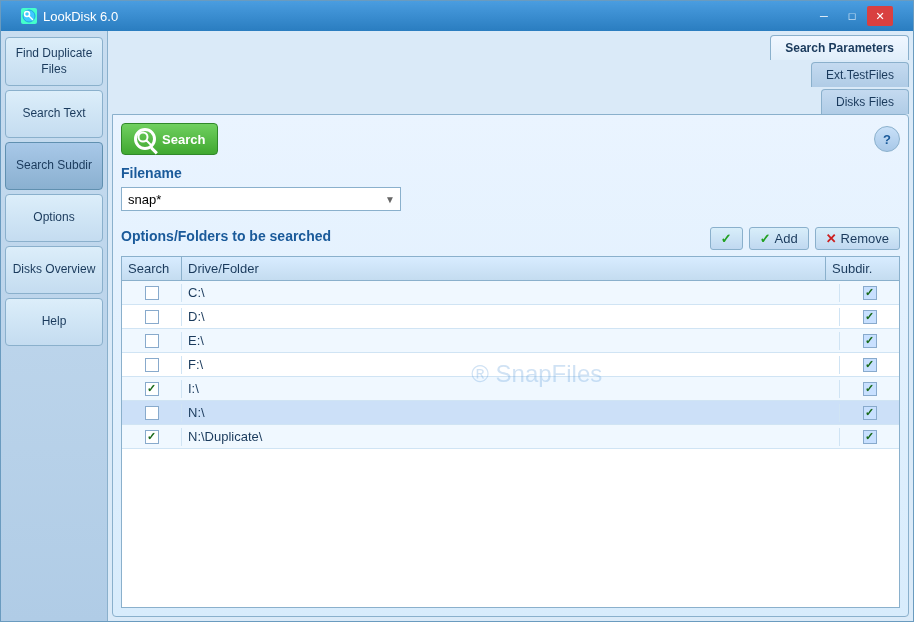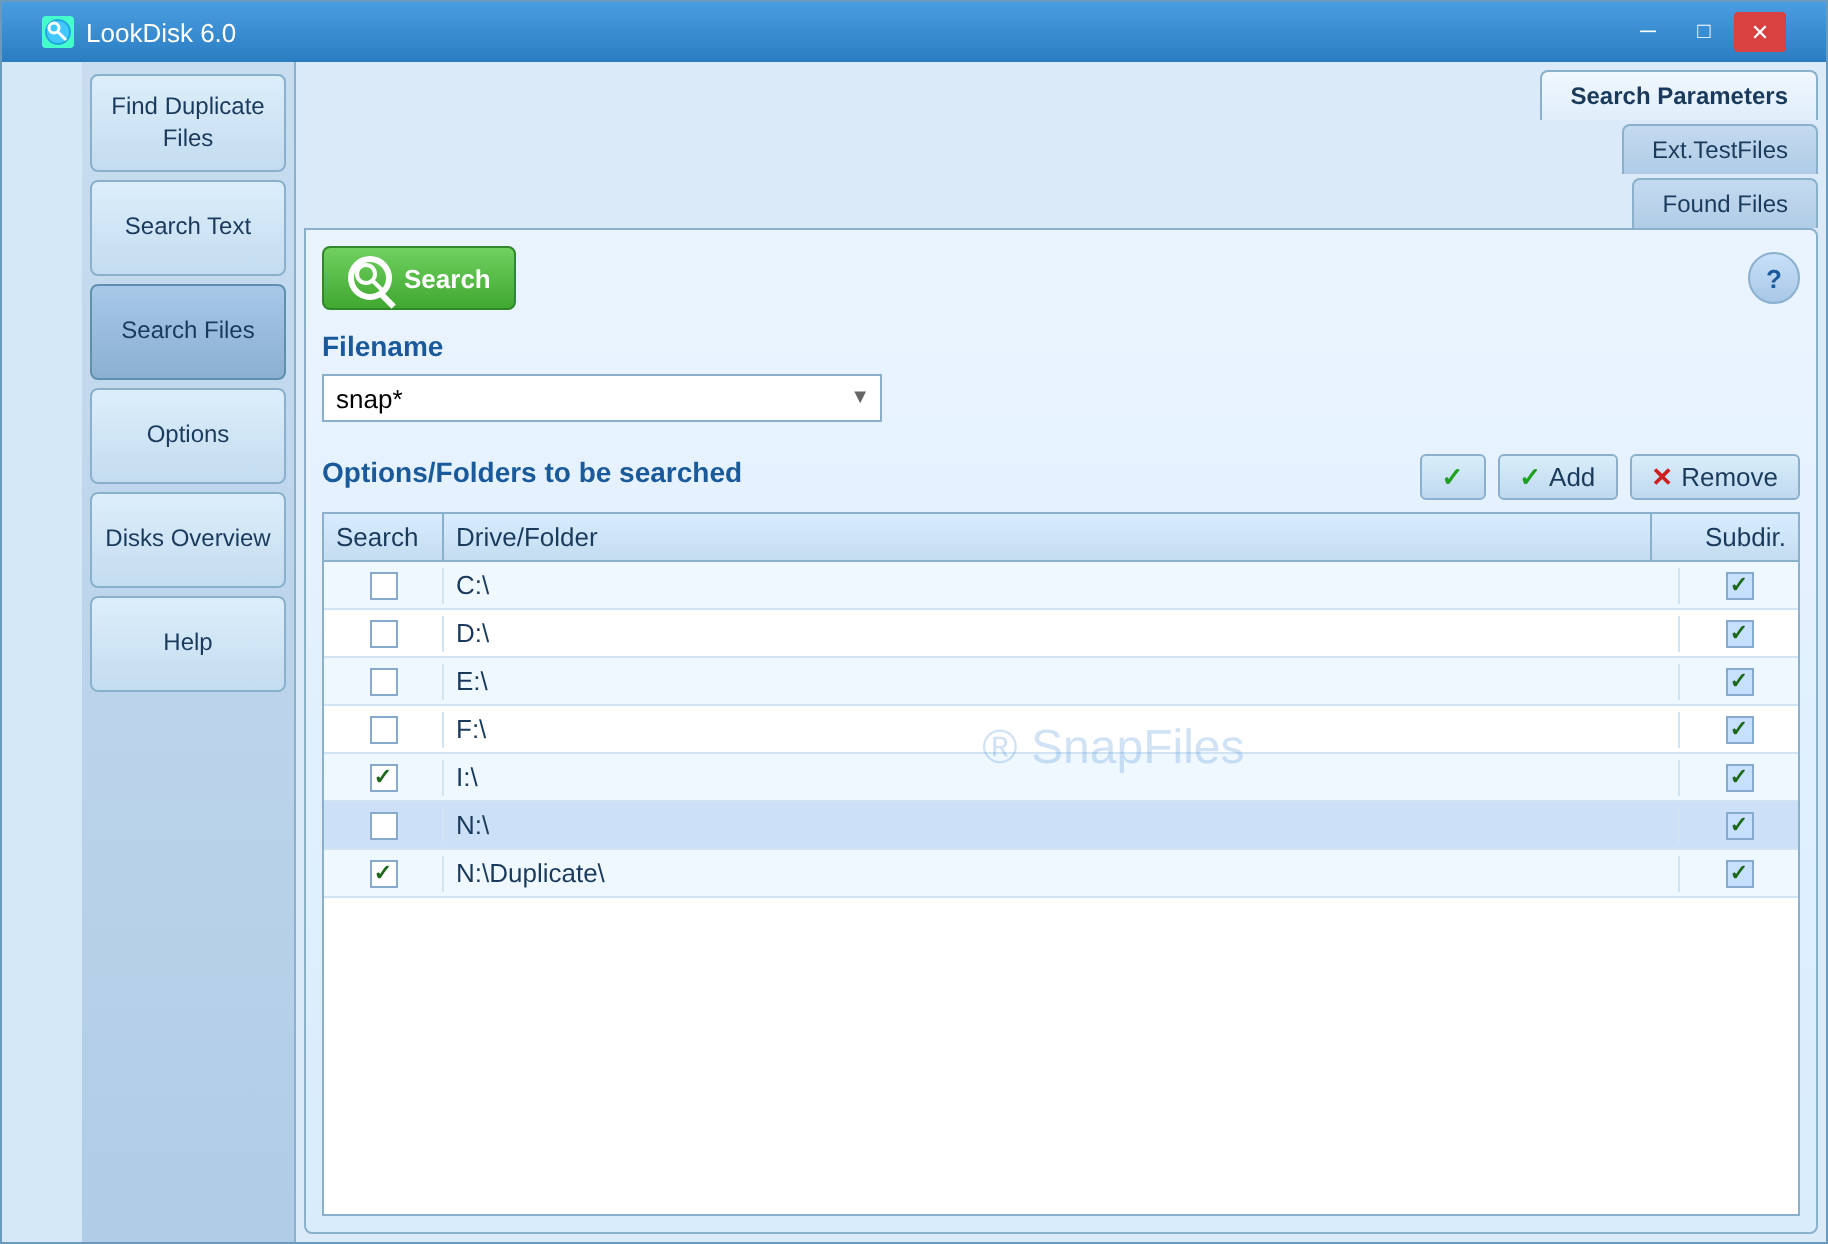--- a/index.html
+++ b/index.html
@@ -65,21 +65,20 @@
       font-size: 11px;
       border-radius: 2px;
       color: white;
     }
     .titlebar-btn.close { background: #d94040; }
 
     .content-area {
       display: flex;
       flex: 1;
       overflow: hidden;
-      padding-left: 40px;
     }
 
     
     .sidebar {
       width: 107px;
       background: linear-gradient(to bottom, #c8ddf0, #b0cce6);
       border-right: 1px solid #8ab0cc;
       display: flex;
       flex-direction: column;
       padding: 6px 4px;
@@ -320,21 +319,21 @@
       flex: 1;
       padding: 4px 6px;
       color: #1a3a5c;
     }
 
     .col-subdir-hdr {
       width: 74px;
       padding: 4px 6px;
       border-left: 1px solid #8ab0cc;
       color: #1a3a5c;
-      text-align: right;
+      text-align: left;
     }
 
     .table-row {
       display: flex;
       align-items: center;
       border-bottom: 1px solid #d0e4f4;
       min-height: 24px;
     }
 
     .table-row:nth-child(even) { background: #f0f8ff; }
@@ -437,32 +436,32 @@
       <div class="titlebar-btn">□</div>
       <div class="titlebar-btn close">✕</div>
     </div>
   </div>
 
   <div class="content-area">
 
     <div class="sidebar">
       <div class="sidebar-btn">Find Duplicate Files</div>
       <div class="sidebar-btn">Search Text</div>
-      <div class="sidebar-btn active">Search Files</div>
+      <div class="sidebar-btn active">Search Subdir</div>
       <div class="sidebar-btn">Options</div>
       <div class="sidebar-btn">Disks Overview</div>
       <div class="sidebar-btn">Help</div>
     </div>
 
     <div class="main-panel">
 
       <div class="tabs-bar">
         <div class="tab active">Search Parameters</div>
         <div class="tab">Ext.TestFiles</div>
-        <div class="tab">Found Files</div>
+        <div class="tab">Disks Files</div>
       </div>
 
       <div class="tab-content">
 
         <div class="toolbar">
           <button class="search-btn">
             <div class="search-icon-circle">
               <svg width="16" height="16" viewBox="0 0 16 16">
                 <circle cx="6" cy="6" r="4.5" fill="none" stroke="white" stroke-width="2"></circle>
                 <line x1="9.5" y1="9.5" x2="14" y2="14" stroke="white" stroke-width="2" stroke-linecap="round"></line>

